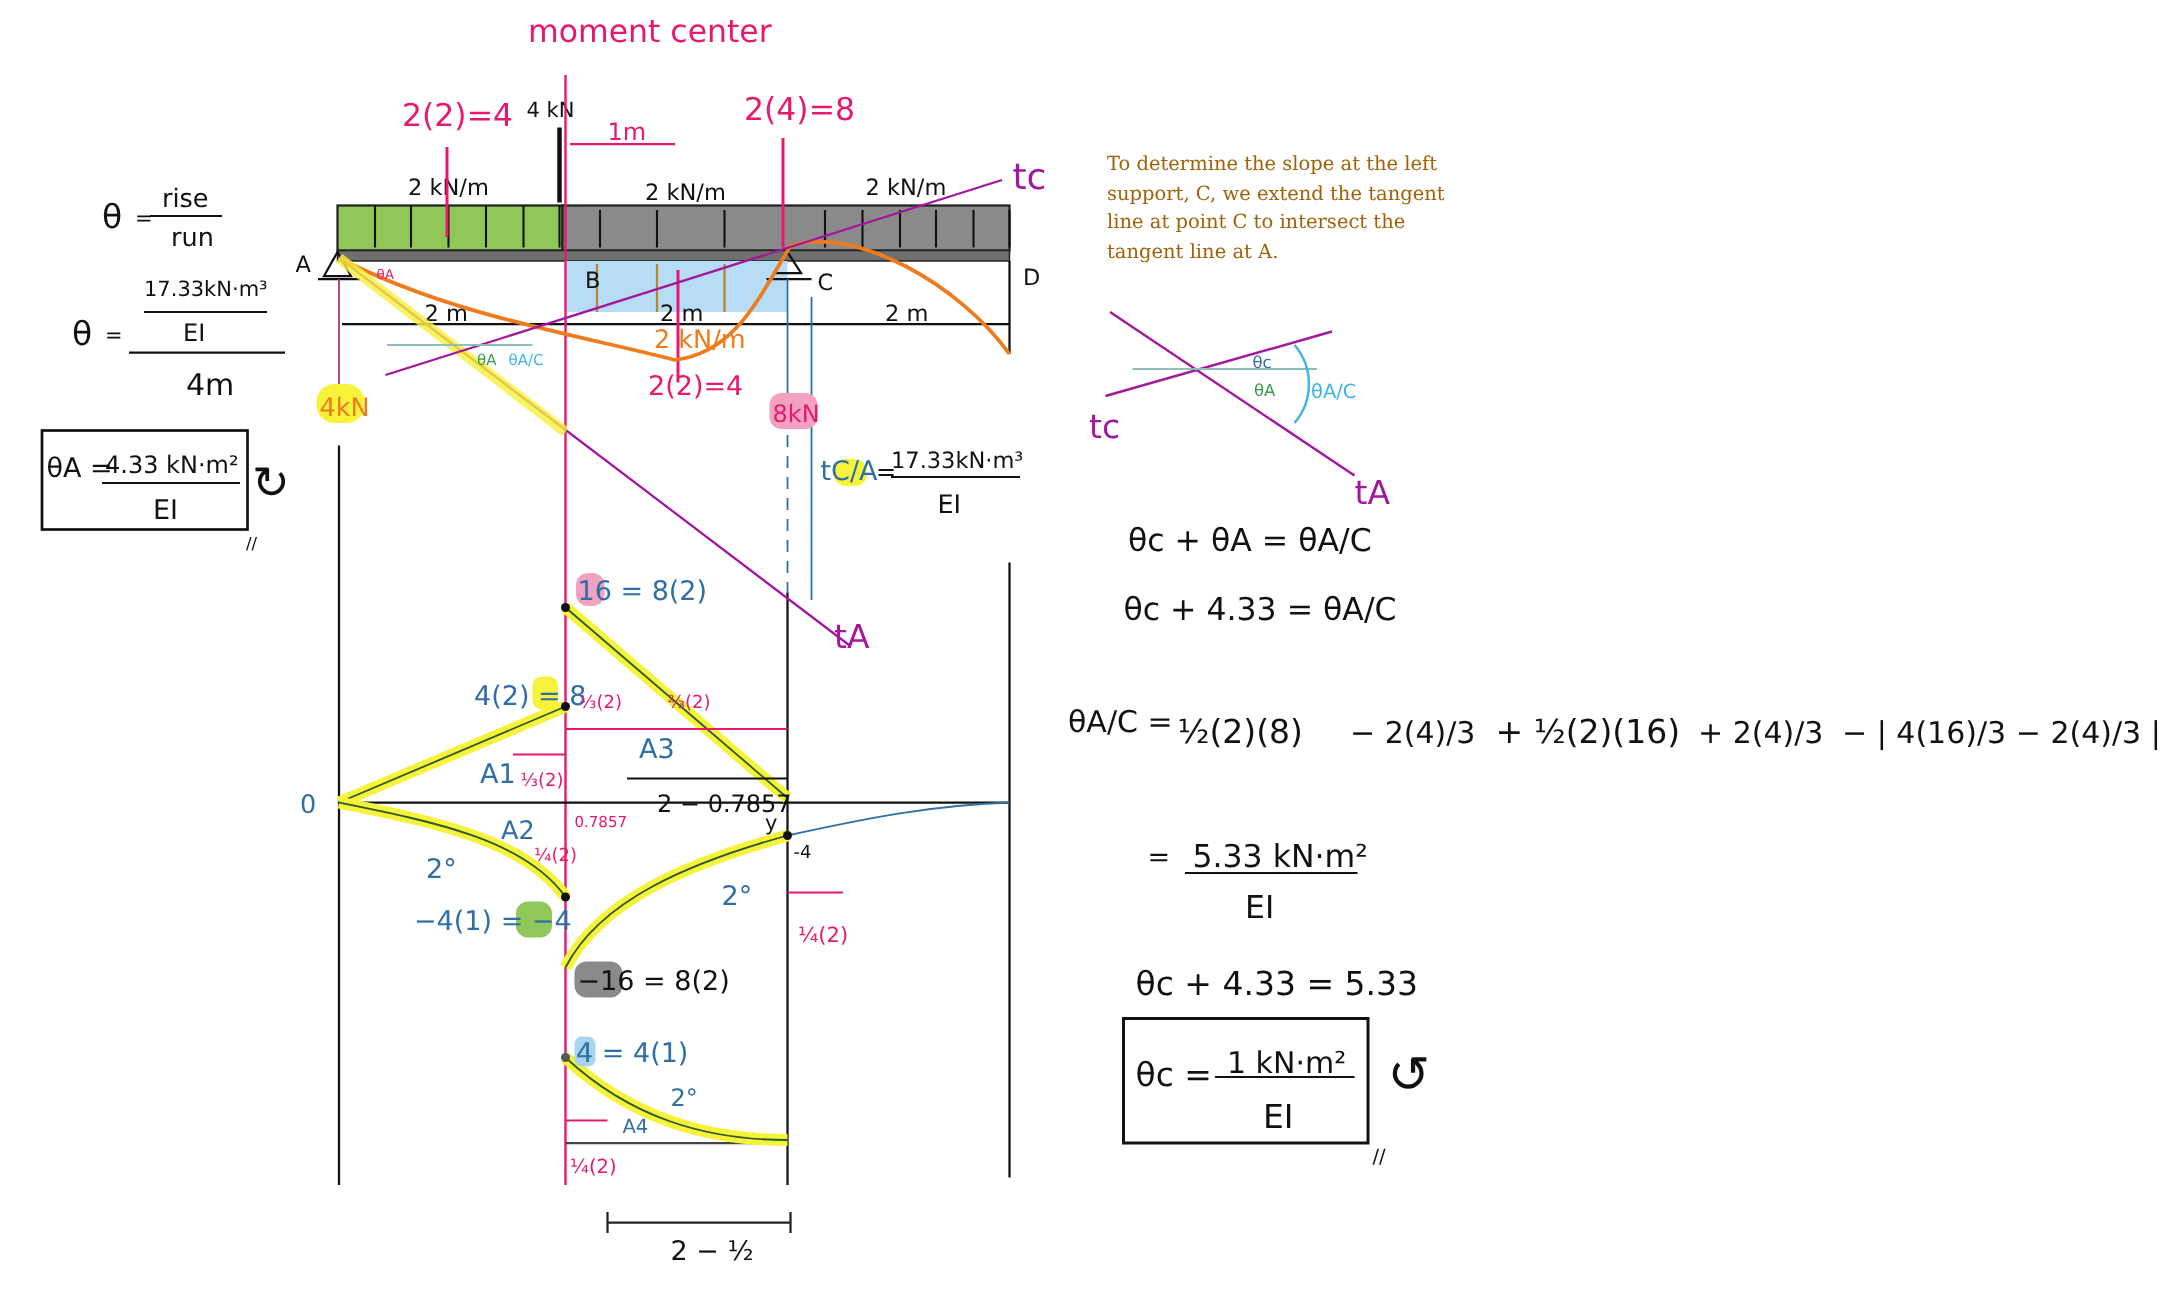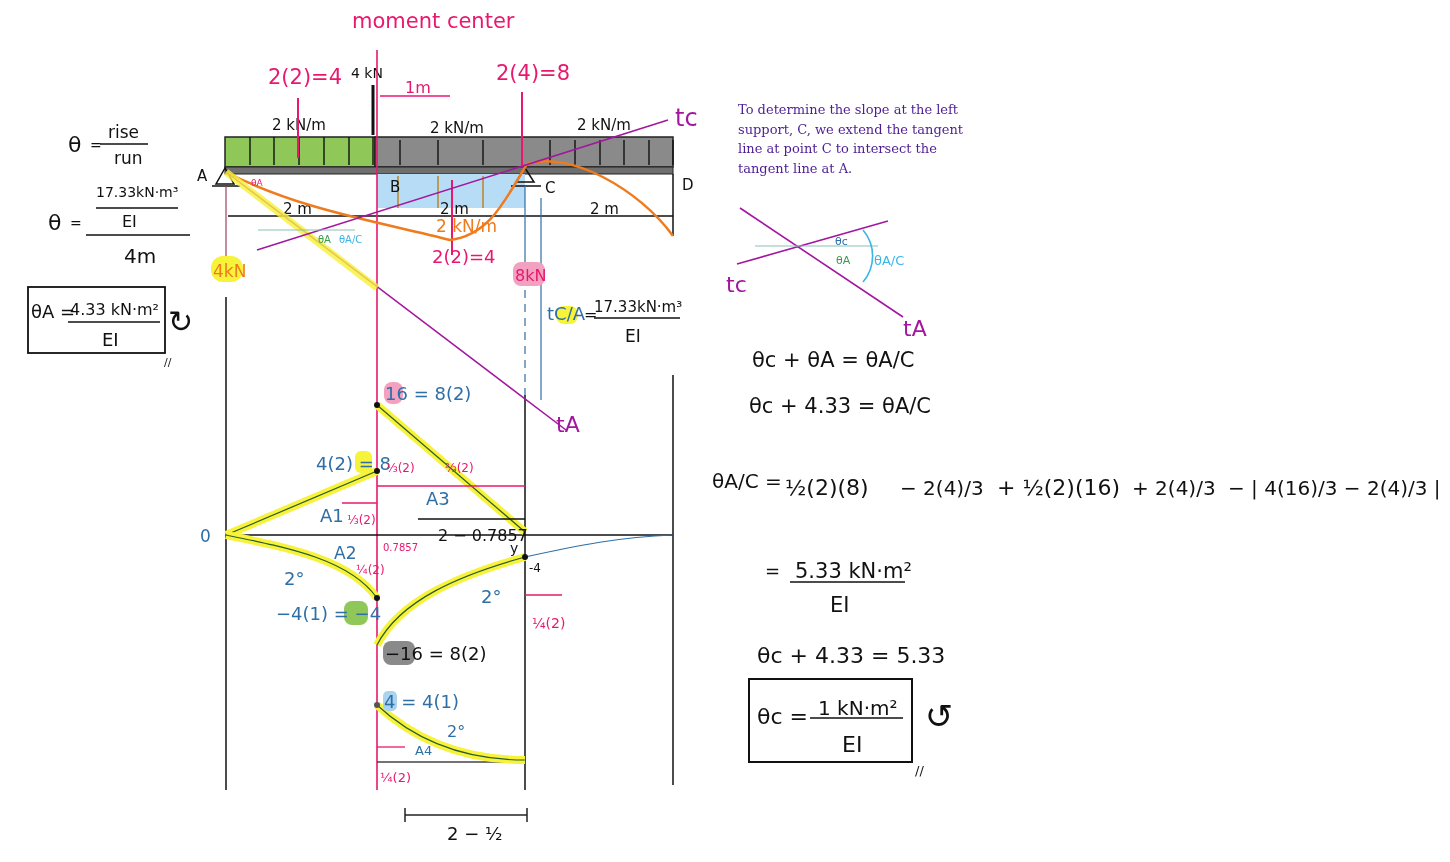--- a/index.html
+++ b/index.html
@@ -1,18 +1,18 @@
 <!DOCTYPE html>
 <html><head>
 <meta charset="utf-8">
 <style>
   html,body{margin:0;padding:0;background:#ffffff;}
   body{width:1450px;height:862px;position:relative;overflow:hidden;font-family:"Liberation Sans",sans-serif;}
   #stage{position:absolute;left:0;top:0;width:1450px;height:862px;}
-  .note{position:absolute;left:738px;top:100px;width:250px;font-family:"DejaVu Serif",serif;font-size:13px;line-height:19.5px;color:#4c1d95;}
+  .note{position:absolute;left:738px;top:100px;width:250px;font-family:"DejaVu Serif",serif;font-size:13px;line-height:19.5px;color:#a16207;}
   svg text{font-family:"DejaVu Sans",sans-serif;}
   .blk{fill:#111;}
   .pink{fill:#e8186f;}
   .blue{fill:#2f6fa6;}
   .mag{fill:#a3169e;}
   .orange{fill:#ef7b1c;}
   .cyan{fill:#3bb5e6;}
   .green{fill:#3a9a4a;}
 </style>
 </head>

